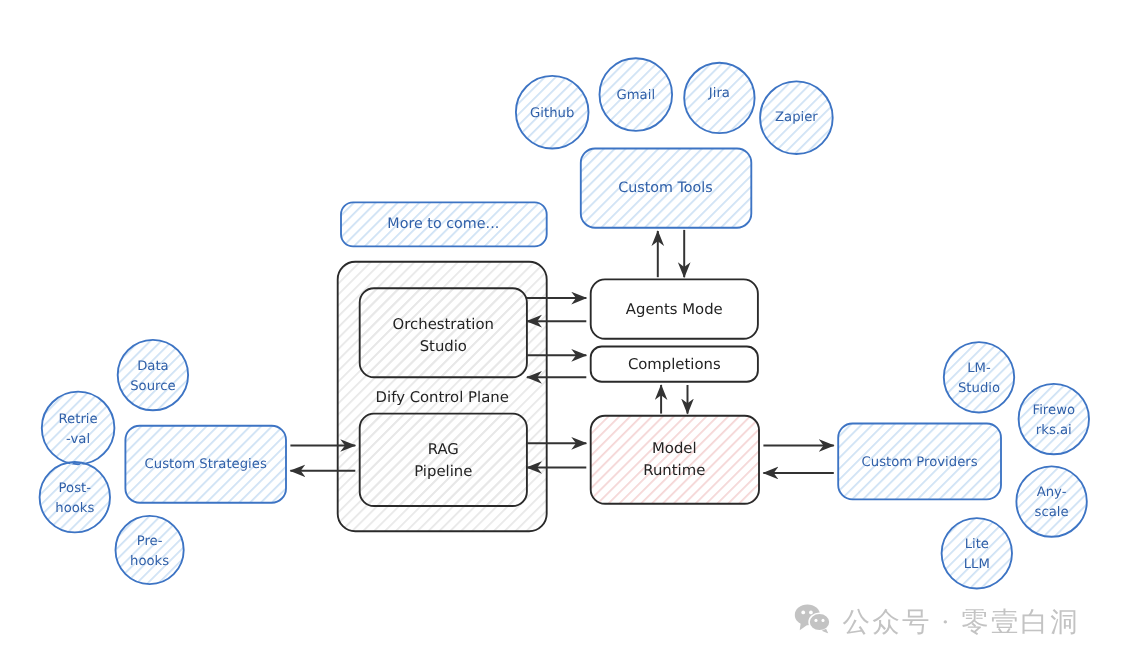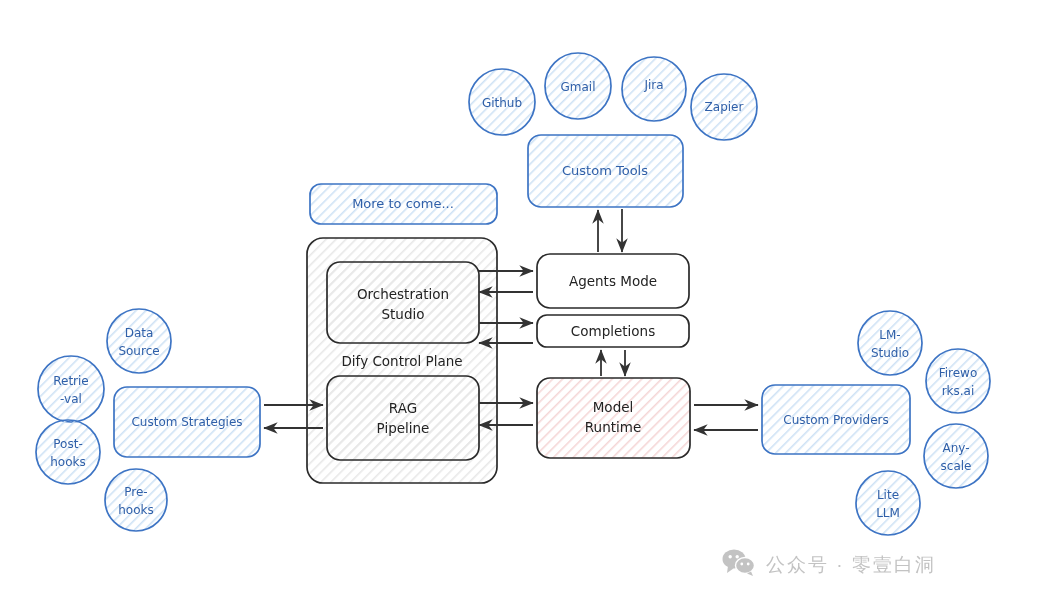--- a/index.html
+++ b/index.html
@@ -45,22 +45,22 @@
   .plane-text {
     fill: #232323;
     font-size: 13.5px;
   }
   .watermark {
     position: absolute;
     display: flex;
     align-items: center;
     gap: 10px;
     color: #c3c3c3;
-    font-family: Liberation Sans, sans-serif;
-    font-size: 19px;
+    font-family: Liberation Serif, serif;
+    font-size: 25px;
     letter-spacing: 2px;
     white-space: nowrap;
     user-select: none;
   }
   .wm-icon { display: block; }
 </style>
 </head>
 <body>
 
 <div id="canvas">

